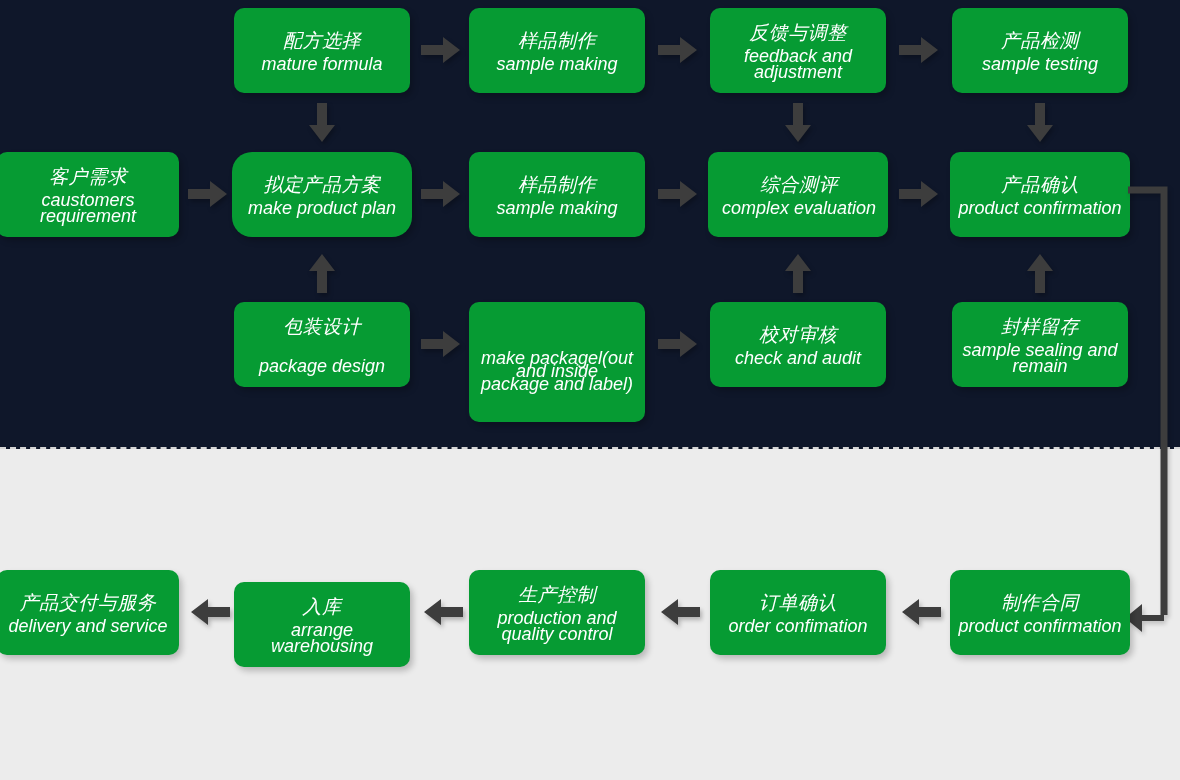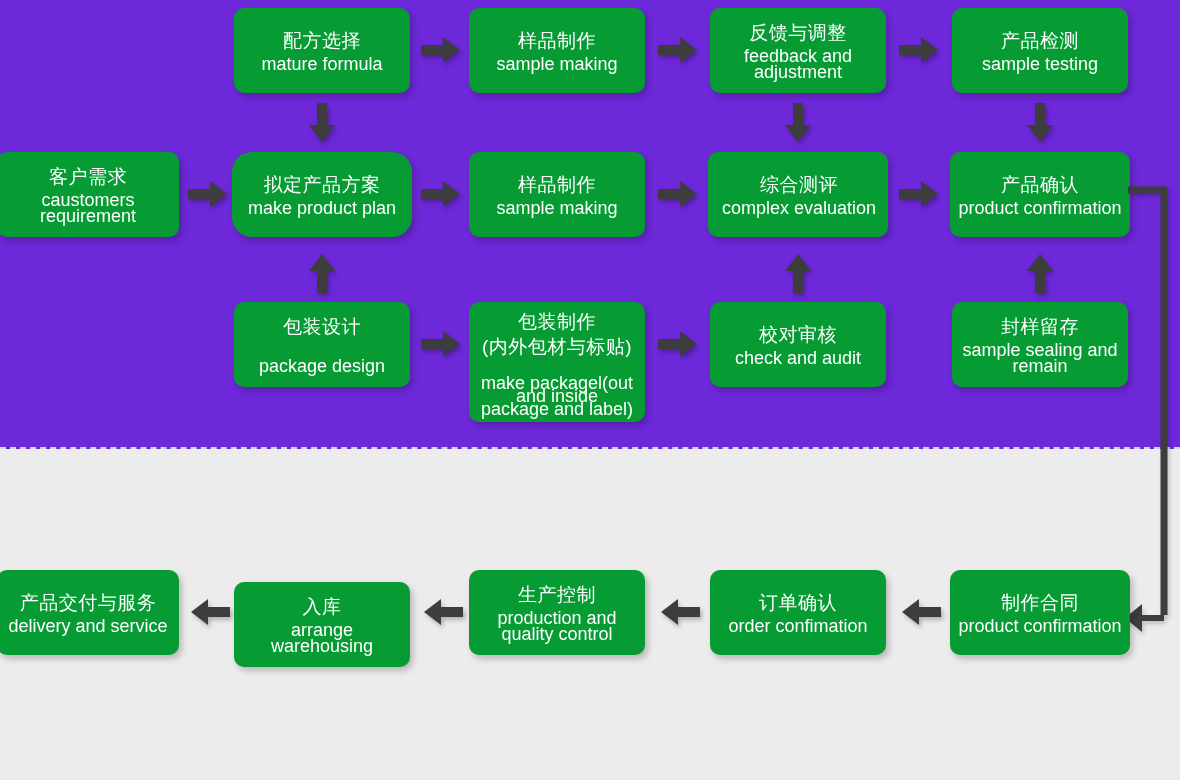--- a/index.html
+++ b/index.html
@@ -10,21 +10,22 @@
     width: 1180px;
     height: 780px;
     background: #ffffff;
     font-family: "Liberation Sans", "DejaVu Sans", sans-serif;
     overflow: hidden;
   }
   #stage {
     position: relative;
     width: 1180px;
     height: 695px;
-    background: #6d28d9;
+    background: #0f172a;
+    font-style: italic;
   }
   .band-lower {
     position: absolute;
     left: 0;
     top: 449px;
     width: 1180px;
     height: 331px;
     background: #ececec;
   }
   .divider {
@@ -210,22 +211,20 @@
     <div class="en">package design</div>
   </div>
 
   <div class="arrow" style="left:421px; top:330px;">
     <svg width="40" height="28" viewBox="0 0 40 28">
         <path d="M0 9 H22 V1 L39 14 L22 27 V19 H0 Z" fill="#3d3d3d"></path>
       </svg>
   </div>
 
   <div class="node tall" style="left:469px; top:302px; width:176px; height:120px;">
-    <div class="cn">包装制作
-(内外包材与标贴)</div>
     <div class="en">make packagel(out and inside
 package and label)</div>
   </div>
 
   <div class="arrow" style="left:658px; top:330px;">
     <svg width="40" height="28" viewBox="0 0 40 28">
         <path d="M0 9 H22 V1 L39 14 L22 27 V19 H0 Z" fill="#3d3d3d"></path>
       </svg>
   </div>
 

